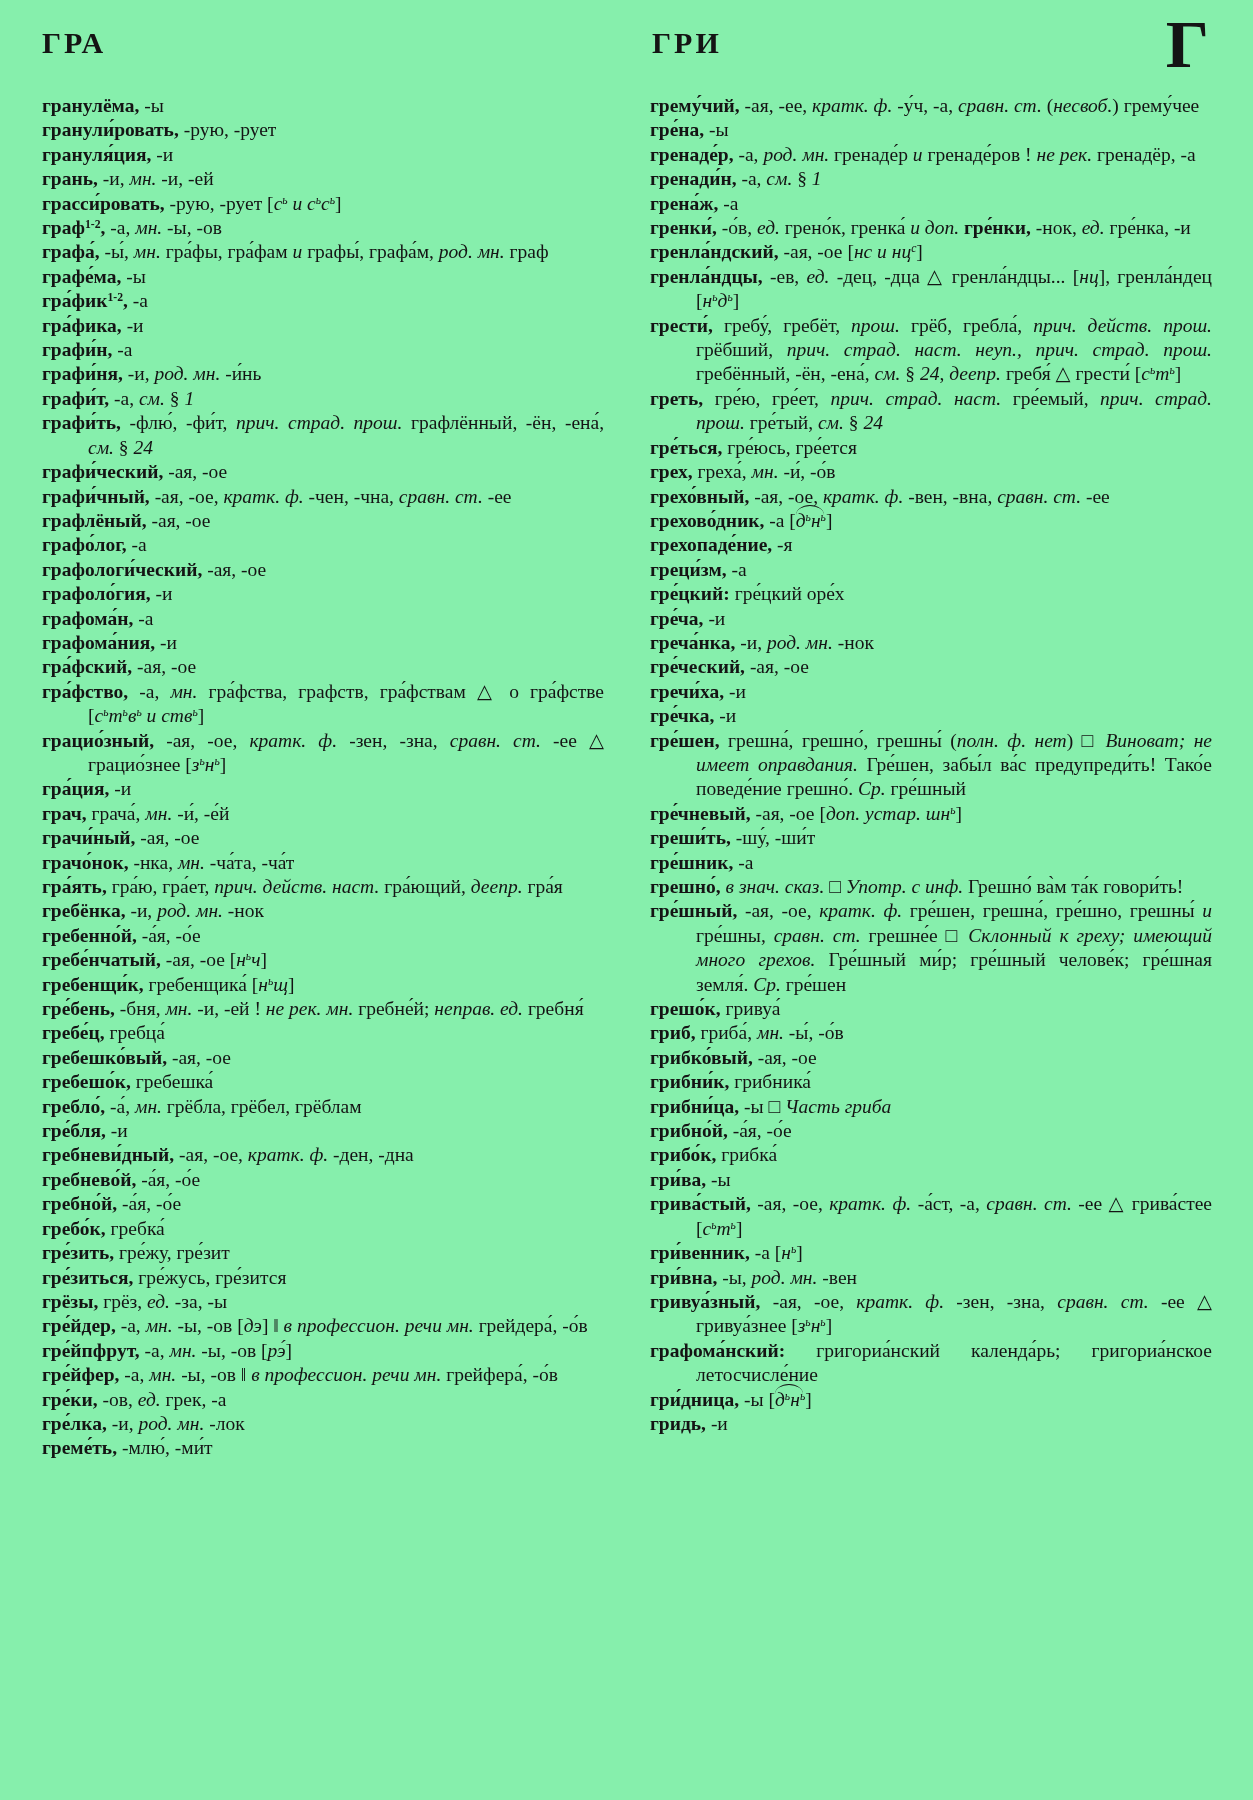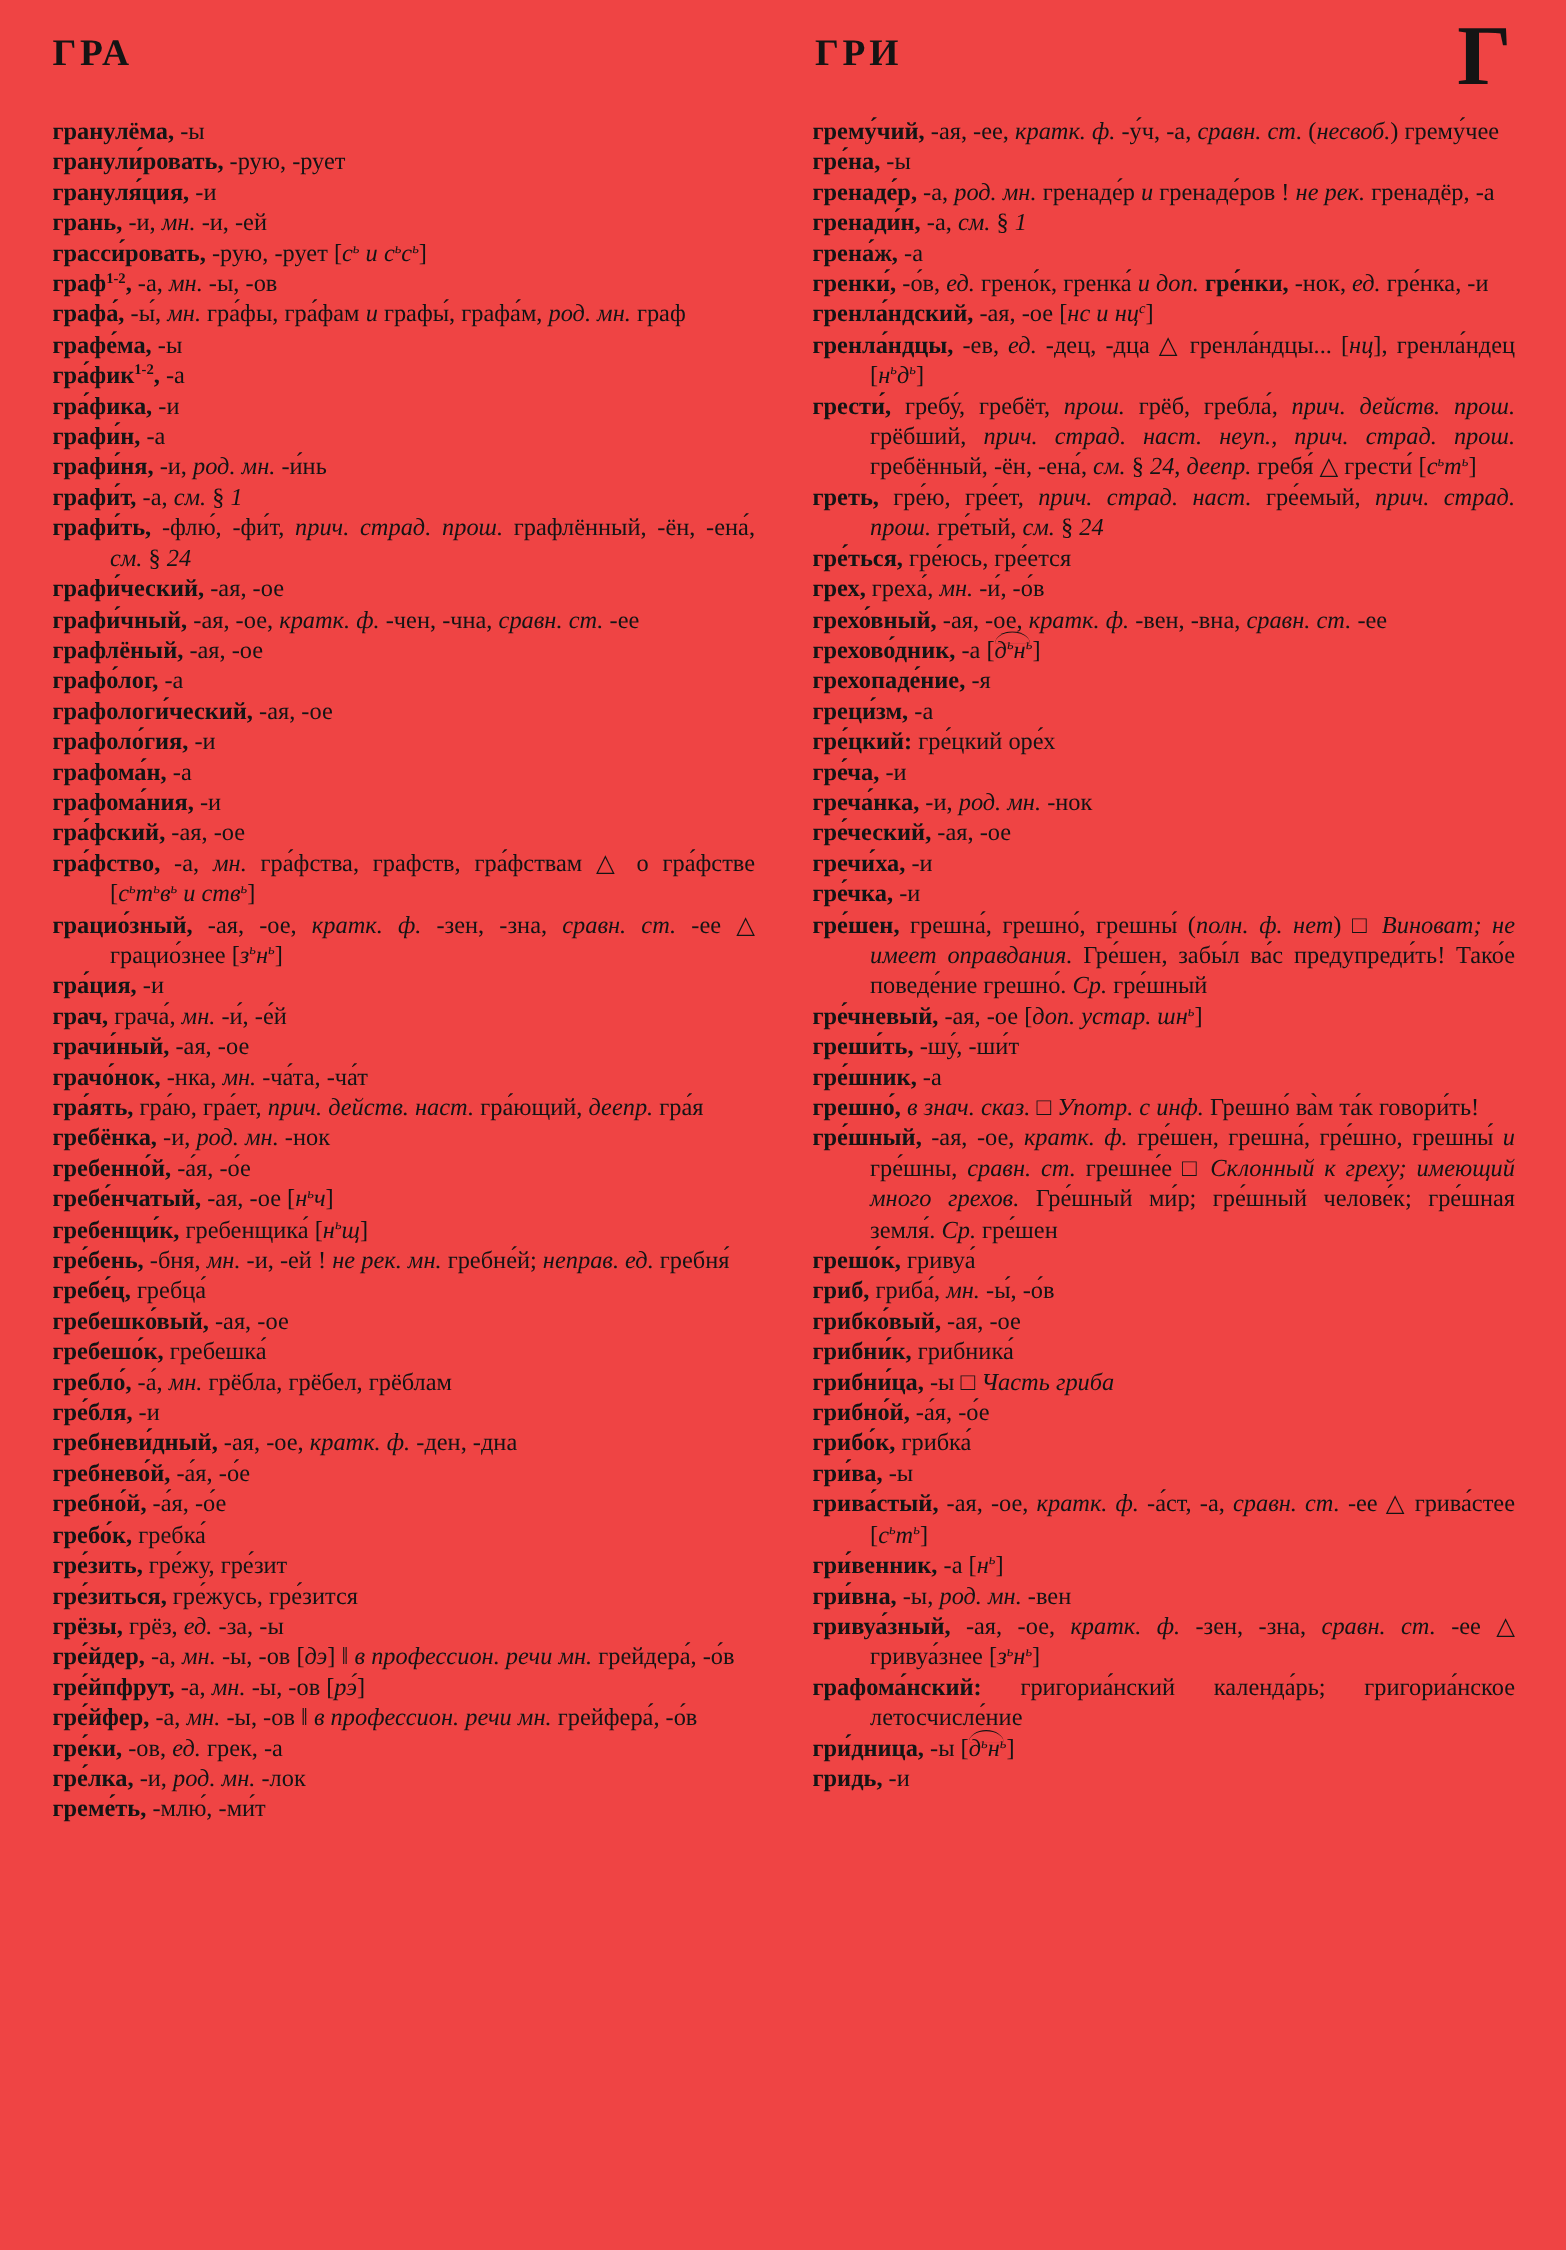--- a/index.html
+++ b/index.html
@@ -3,21 +3,21 @@
 <meta charset="utf-8">
 <style>
   html,body{margin:0;padding:0;}
   body{
     width:1253px;height:1800px;
     background:#e9e7e2;
     font-family:"Liberation Serif","DejaVu Serif",serif;
   }
   .page{
     position:relative;width:1253px;height:1800px;
-    background:#ef4444;color:#141414;overflow:hidden;
+    background:#86efac;color:#141414;overflow:hidden;
   }
   .colhead{
     position:absolute;top:26px;
     font-size:30px;font-weight:700;letter-spacing:3px;
   }
   .colhead-left{left:42px;}
   .colhead-right{left:652px;}
   .big-letter{
     position:absolute;top:10px;right:44px;
     font-size:68px;font-weight:700;line-height:1;

